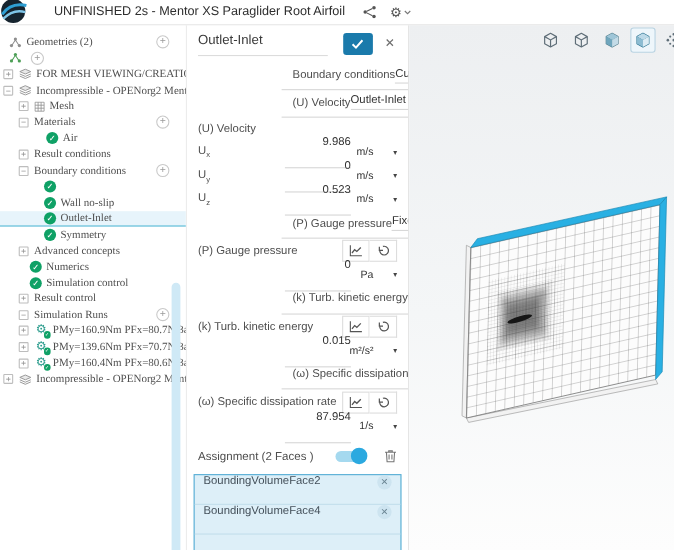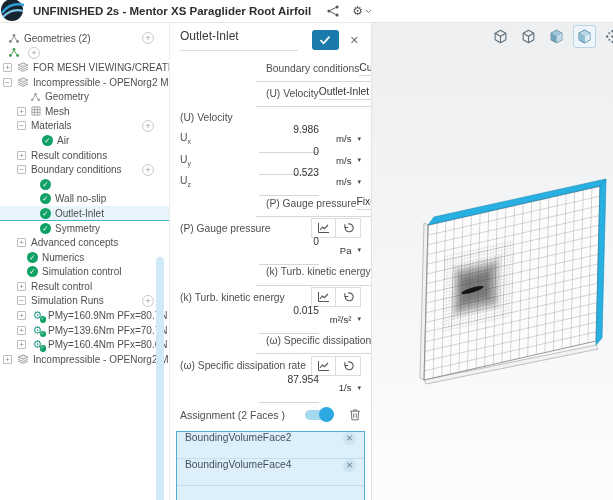--- a/index.html
+++ b/index.html
@@ -2,54 +2,54 @@
 <html><head>
 <meta charset="utf-8">
 <style>
   html,body{margin:0;padding:0;background:#fff;}
   body{font-family:"Liberation Sans","DejaVu Sans",sans-serif;-webkit-font-smoothing:antialiased;}
   #app{position:relative;width:613px;height:500px;overflow:hidden;background:#fff;}
 
   
   .topbar{position:absolute;left:0;top:0;right:0;height:22px;background:#fff;border-bottom:1px solid #e6e6e6;display:flex;align-items:center;z-index:5;}
   .logo{width:24px;height:22px;margin-left:1px;flex:0 0 auto;}
-  .tb-title{font-size:11.5px;font-weight:bold;color:#2e2e2e;margin-left:8px;white-space:nowrap;}
+  .tb-title{font-size:11.5px;font-weight:normal;color:#2e2e2e;margin-left:24px;white-space:nowrap;}
   .tb-icons{display:flex;align-items:center;margin-left:16px;gap:13px;}
   .tb-ic{display:flex;align-items:center;color:#555;}
   .gear-wrap{display:flex;align-items:center;gap:2px;}
   .gear-glyph{font-size:12px;color:#555;line-height:12px;}
 
   
   .tree{position:absolute;left:0;top:22px;bottom:0;width:170px;background:#fff;border-right:1px solid #ececec;padding-top:9px;box-sizing:border-box;overflow:hidden;}
   .trow{display:flex;align-items:center;height:14.6px;font-size:10px;color:#4f4f4f;position:relative;}
   .trow.sel{background:#e7f4fb;box-shadow:inset 0 -1px 0 #49b4d2;}
   .expander{width:9px;height:9px;border:1px solid #bdbdbd;border-radius:1px;font-size:8px;line-height:7.5px;text-align:center;color:#8a8a8a;margin-right:5px;background:#fff;flex:0 0 auto;box-sizing:border-box;}
   .ticon{margin-right:4px;display:flex;align-items:center;justify-content:center;flex:0 0 auto;}
   .ticon.check{width:11px;height:11px;border-radius:50%;background:#0fa166;color:#fff;font-size:7.5px;font-weight:bold;line-height:11px;}
   .ticon.gear-run{color:#2f9e8f;font-size:11px;line-height:11px;position:relative;width:13px;height:12px;}
   .ticon.gear-run i{position:absolute;right:-2px;bottom:-1px;width:6.5px;height:6.5px;background:#0fa166;border-radius:50%;color:#fff;font-size:4.5px;font-style:normal;line-height:6.5px;text-align:center;font-weight:bold;}
-  .tlabel{white-space:nowrap;overflow:hidden;flex:1;}
+  .tlabel{white-space:nowrap;overflow:hidden;flex:1;font-family:Liberation Serif, serif;}
   .addbtn{width:12px;height:12px;border:1px solid #c9c9c9;border-radius:50%;color:#9a9a9a;font-size:9.5px;line-height:10.5px;text-align:center;margin-right:15px;margin-left:4px;flex:0 0 auto;box-sizing:border-box;background:#fff;}
   .tree-scroll{position:absolute;right:5px;top:235px;width:8px;height:256px;background:#cfe9f6;border-radius:4px;}
 
   
   .panel{position:absolute;left:170px;top:22px;bottom:0;width:202px;background:#fff;border-right:1px solid #e3e3e3;box-sizing:border-box;overflow:hidden;}
   .panel-head{display:flex;align-items:center;padding:7px 10px 3px 10px;}
   .panel-title{font-size:12px;color:#3a3a3a;flex:1;border-bottom:1px solid #dcdcdc;padding-bottom:7px;margin-right:14px;white-space:nowrap;}
   .ok-btn{width:27px;height:20px;background:#1a7aab;border-radius:3px;display:flex;align-items:center;justify-content:center;margin-right:9px;flex:0 0 auto;}
   .close-btn{color:#6f6f6f;font-size:11px;line-height:11px;flex:0 0 auto;padding:2px;}
   .prows{margin-top:4px;}
   .prow{display:flex;align-items:center;height:21.4px;padding:0 10px;}
   .prow.icons{height:23px;}
   .plabel{font-size:10.3px;color:#4e4e4e;white-space:nowrap;}
   .plabel sub{font-size:7px;}
   .select{width:95px;display:flex;align-items:center;justify-content:space-between;border-bottom:1px solid #d8d8d8;padding-bottom:2px;margin-left:auto;flex:0 0 auto;}
   .sval{font-size:10.3px;color:#333;white-space:nowrap;overflow:hidden;}
   .nval{margin-left:auto;width:60px;text-align:right;border-bottom:1px solid #d6d6d6;font-size:10.3px;color:#333;padding-bottom:17px;flex:0 0 auto;}
-  .unit{width:42px;font-size:9.6px;color:#333;display:flex;justify-content:flex-end;align-items:center;gap:6px;flex:0 0 auto;white-space:nowrap;}
+  .unit{width:42px;font-size:9.6px;color:#333;display:flex;justify-content:flex-end;align-items:center;gap:18px;flex:0 0 auto;white-space:nowrap;}
   .caret{font-size:7px;color:#444;}
   .ibtns{margin-left:auto;display:flex;}
   .ibtn{width:25px;height:20px;border:1px solid #ddd;display:flex;align-items:center;justify-content:center;background:#fff;box-sizing:border-box;}
   .ibtn+.ibtn{border-left:none;}
 
   .assign-head{display:flex;align-items:center;padding:0 10px;height:26px;margin-top:3px;}
   .assign-label{font-size:10.5px;color:#4e4e4e;font-weight:normal;}
   .toggle{margin-left:auto;width:26px;height:10px;background:#a5d9ef;border-radius:5px;position:relative;flex:0 0 auto;margin-right:6px;}
   .toggle .knob{position:absolute;right:-3px;top:-2.5px;width:15px;height:15px;border-radius:50%;background:#2ba9e0;}
   .trash{margin-left:12px;display:flex;align-items:center;}
@@ -132,31 +132,20 @@
         <div class="trow" style="padding-left: 3px;">
           <span class="expander">−</span>
           <span class="ticon layers">
             <svg width="12" height="10" viewBox="0 0 13 11">
               <path d="M6.5 1 12 3.4 6.5 5.8 1 3.4Z" fill="#e9e9e9" stroke="#9a9a9a"></path>
               <path d="M1 5.8l5.5 2.4L12 5.8M1 7.9l5.5 2.4L12 7.9" fill="none" stroke="#9a9a9a"></path>
             </svg>
           </span>
           <span class="tlabel">Incompressible - OPENorg2 Mentor R...</span>
         </div>
-        <div class="trow" style="padding-left: 30px;">
-          <span class="ticon geometry">
-            <svg width="11" height="10" viewBox="0 0 13 12">
-              <path d="M3.2 8.6 6.5 3.6l3.3 5" stroke="#9a9a9a" fill="none"></path>
-              <circle cx="6.5" cy="2.8" r="1.5" fill="#9a9a9a"></circle>
-              <circle cx="2.6" cy="9.2" r="1.5" fill="#9a9a9a"></circle>
-              <circle cx="10.4" cy="9.2" r="1.5" fill="#9a9a9a"></circle>
-            </svg>
-          </span>
-          <span class="tlabel">Geometry</span>
-        </div>
         <div class="trow" style="padding-left: 17px;">
           <span class="expander">+</span>
           <span class="ticon mesh">
             <svg width="10" height="10" viewBox="0 0 11 11">
               <path d="M1 1h9v9H1ZM1 4h9M1 7h9M4 1v9M7 1v9" stroke="#8e8e8e" fill="none" stroke-width="0.8"></path>
             </svg>
           </span>
           <span class="tlabel">Mesh</span>
         </div>
         <div class="trow" style="padding-left: 17px;">

